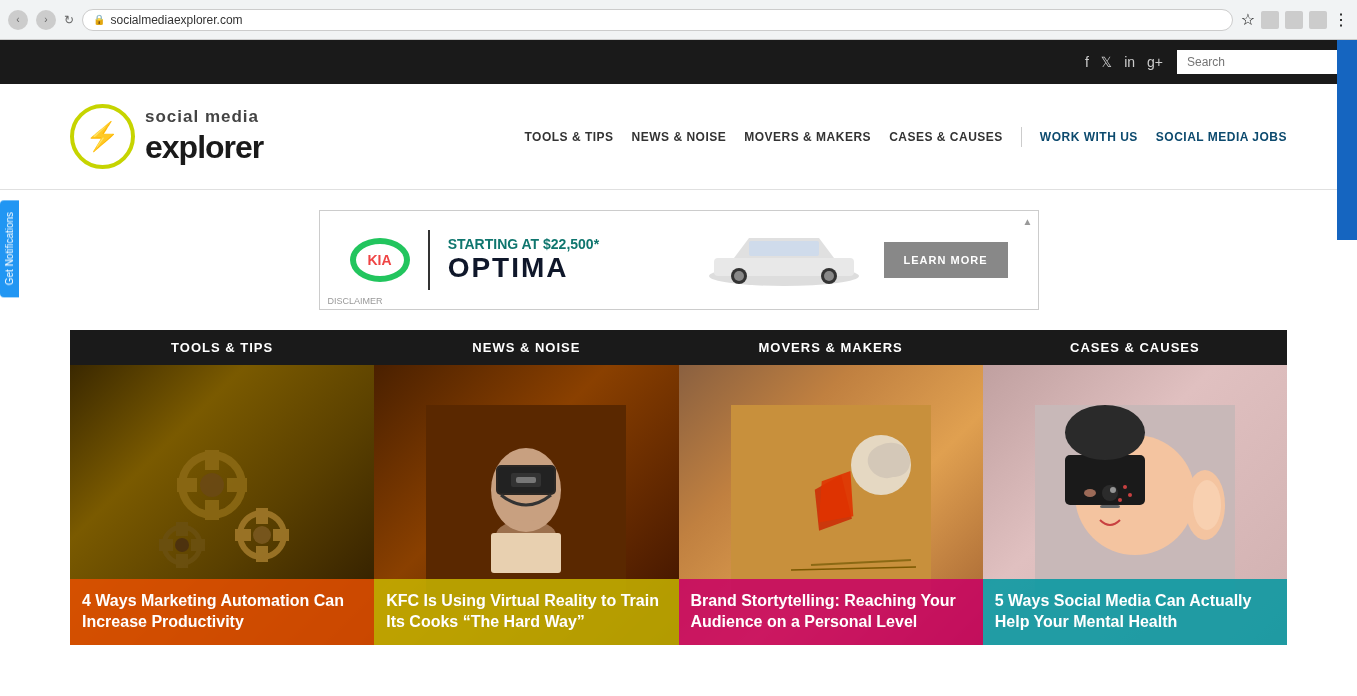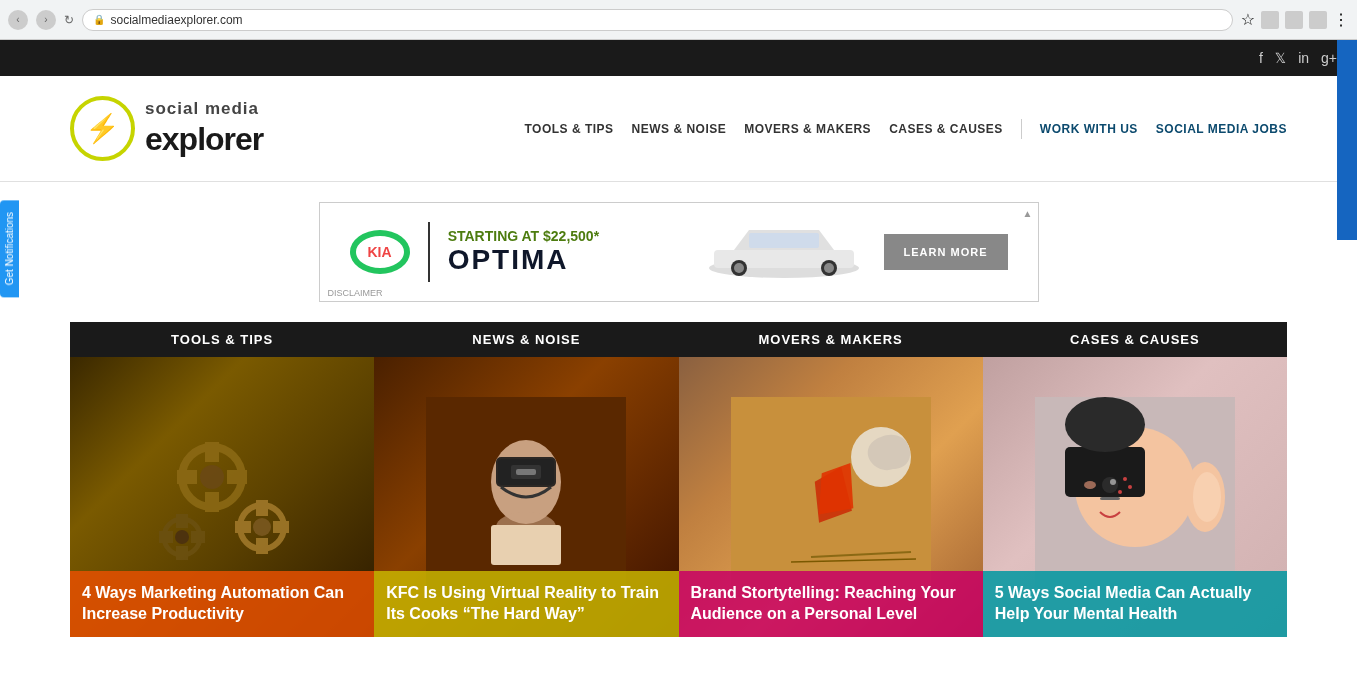--- a/index.html
+++ b/index.html
@@ -158,21 +158,21 @@
       color: #ef4444;
       margin-right: 18px;
     }
     .ad-divider {
       width: 2px; height: 60px;
       background: #333;
       margin-right: 18px;
     }
     .ad-text-area { flex: 1; }
     .ad-starting {
-      font-size: 14px; color: #4d7c0f; font-weight: bold;
+      font-size: 14px; color: #0f766e; font-weight: bold;
     }
     .ad-optima {
       font-size: 28px; font-weight: 900; color: #0f172a; letter-spacing: 2px;
     }
     .ad-car {
       width: 160px; margin: 0 20px;
     }
     .learn-more-btn {
       background: #888;
       color: #fff;
@@ -271,20 +271,21 @@
   <span>Get Notifications</span>
 </div>
 
 <div class="top-bar">
   <div class="social-icons">
     <a href="#" class="social-icon">f</a>
     <a href="#" class="social-icon">𝕏</a>
     <a href="#" class="social-icon">in</a>
     <a href="#" class="social-icon">g+</a>
   </div>
+  <input type="text" class="search-bar" placeholder="Search" style="">
 </div>
 
 <div class="site-header">
   <div class="logo-area">
     <div class="logo-circle">
       <span class="logo-compass">⚡</span>
     </div>
     <div class="logo-text">
       <div class="social-media">social media</div>
       <div class="explorer">explorer</div>

